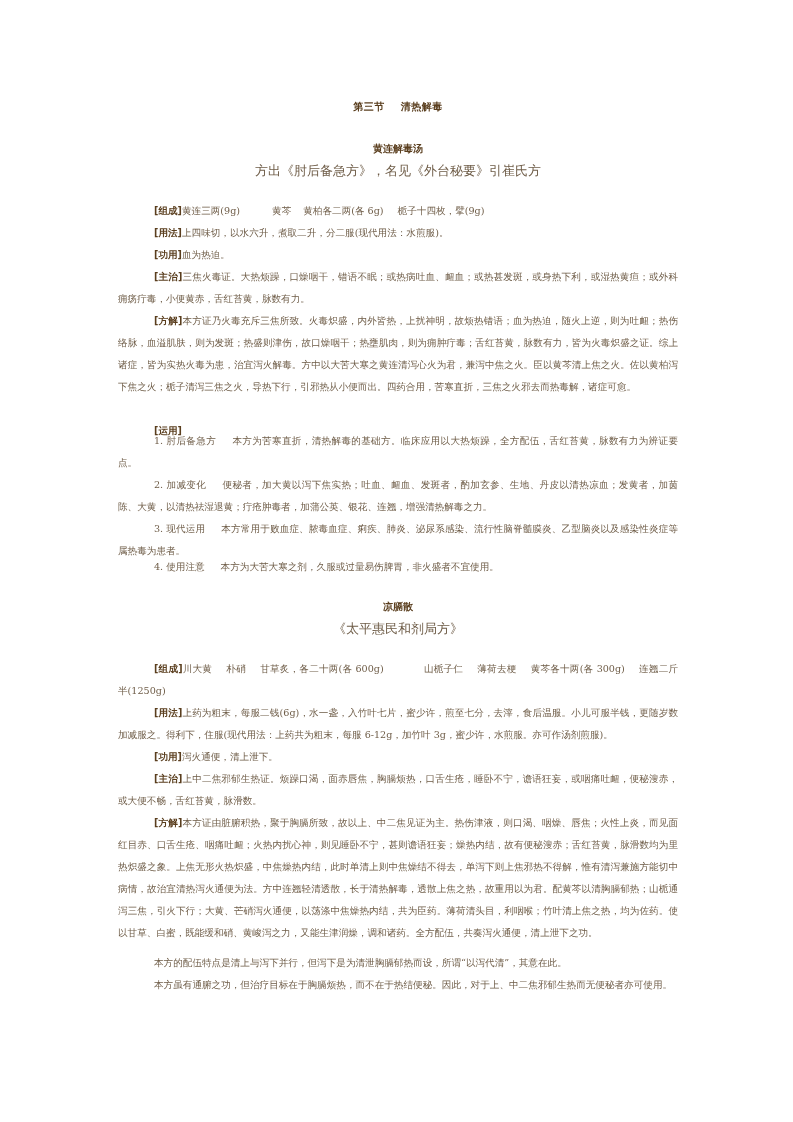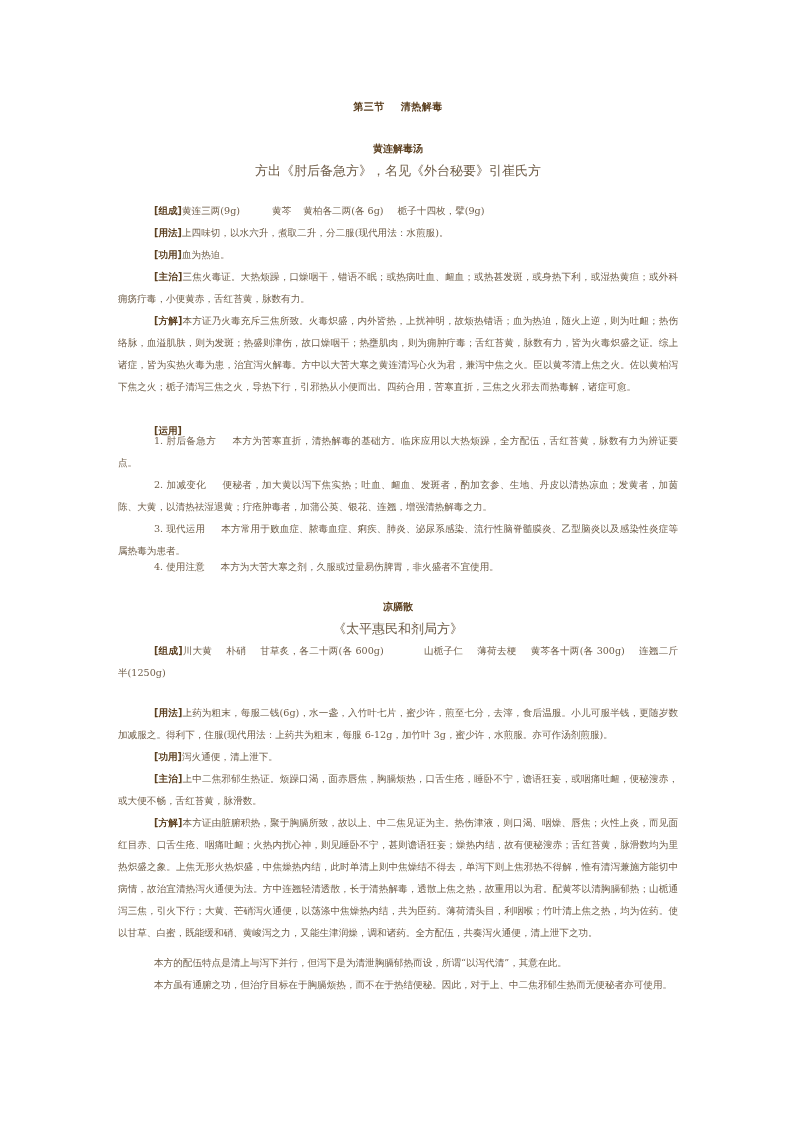--- a/index.html
+++ b/index.html
@@ -72,21 +72,21 @@
     <span>3.</span> <span>现代运用</span><span class="sp sp5"></span><span>本方常用于败血症、脓毒血症、痢疾、肺炎、泌尿系感染、流行性脑脊髓膜炎、乙型脑炎以及感染性炎症等属热毒为患者。</span>
   </div>
 
   <div class="block indent" style="top:556px;">
     <span>4.</span> <span>使用注意</span><span class="sp sp5"></span><span>本方为大苦大寒之剂，久服或过量易伤脾胃，非火盛者不宜使用。</span>
   </div>
 
   <div class="formula-title" style="top:600px;">凉膈散</div>
   <div class="source" style="top:620px;">《太平惠民和剂局方》</div>
 
-  <div class="block indent" style="top:640px;">
+  <div class="block indent" style="top:658px;">
     <span class="label">[组成]</span><span>川大黄</span><span class="sp sp3"></span><span>朴硝</span><span class="sp sp3"></span><span>甘草炙，各二十两(各 600g)</span><span class="sp sp4"></span><span>山栀子仁</span><span class="sp sp3"></span><span>薄荷去梗</span><span class="sp sp3"></span><span>黄芩各十两(各 300g)</span><span class="sp sp3"></span><span>连翘二斤半(1250g)</span>
   </div>
 
   <div class="block indent" style="top:702px;">
     <span class="label">[用法]</span><span>上药为粗末，每服二钱(6g)，水一盏，入竹叶七片，蜜少许，煎至七分，去滓，食后温服。小儿可服半钱，更随岁数加减服之。得利下，住服(现代用法：上药共为粗末，每服 6-12g，加竹叶 3g，蜜少许，水煎服。亦可作汤剂煎服)。</span>
   </div>
 
   <div class="block indent" style="top:746px;">
     <span class="label">[功用]</span><span>泻火通便，清上泄下。</span>
   </div>

